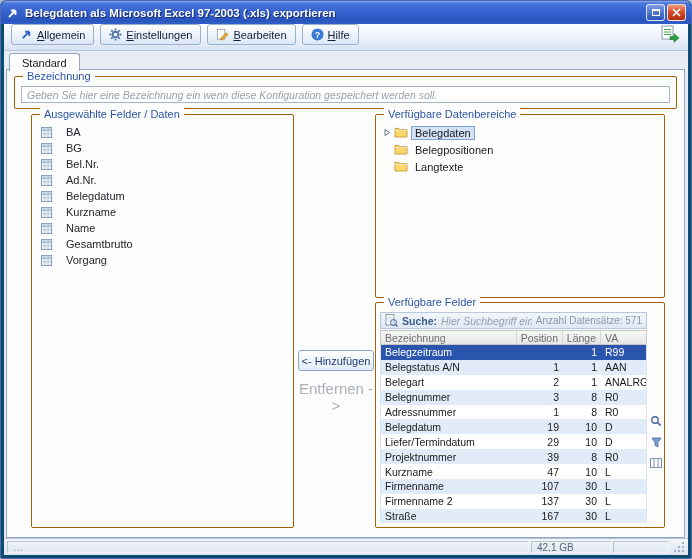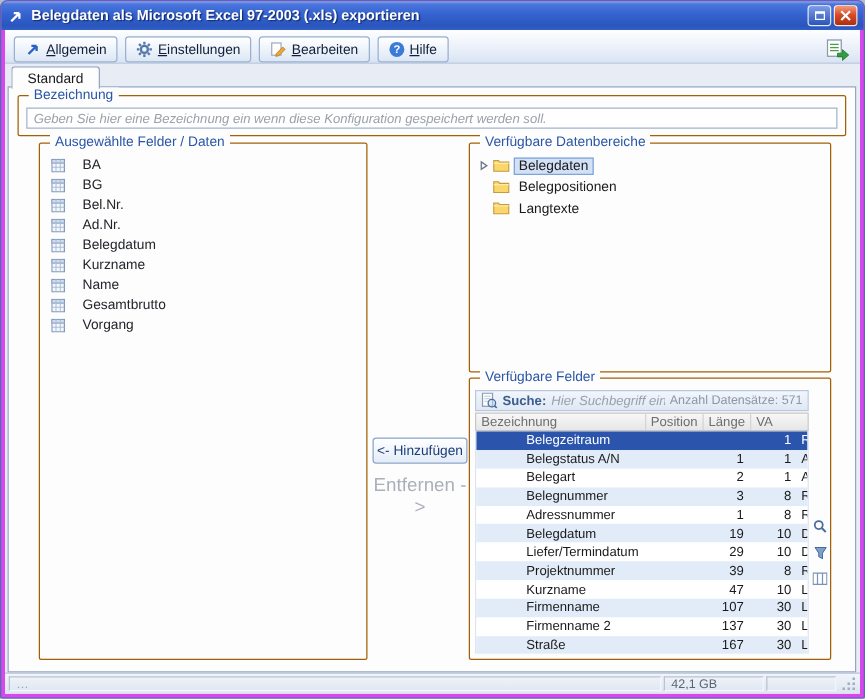--- a/index.html
+++ b/index.html
@@ -1,19 +1,19 @@
 <!DOCTYPE html>
 <html><head>
 <meta charset="utf-8">
 <style>
   * { box-sizing: border-box; margin: 0; padding: 0; }
   html,body { width:692px; height:559px; }
   body { font-family:"Liberation Sans", sans-serif; background:#aebdd6; }
 
-  .window{ position:relative; width:692px; height:559px; background:#d946ef;
+  .window{ position:relative; width:692px; height:559px; background:#0c4a6e;
            border:1px solid #4f6cae; border-radius:6px 6px 2px 2px; overflow:hidden;
            font-size:11px; color:#1a1a1a; }
 
   
   .titlebar{ position:absolute; top:0; left:0; right:0; height:23px; display:flex; align-items:center;
              padding:0 5px; border-radius:5px 5px 0 0;
              background:linear-gradient(180deg,#8aa9ef 0%,#4a75dd 10%,#3563cf 45%,#2a55bd 85%,#3160c8 100%); }
   .win-icon{ width:15px; height:15px; margin-right:4px; display:flex; align-items:center; }
   .title-text{ color:#fff; font-weight:bold; font-size:11.5px; flex:1; white-space:nowrap; overflow:hidden;
                text-shadow:1px 1px 1px rgba(10,30,90,.85); }
@@ -21,21 +21,21 @@
   .tb-btn{ width:19px; height:17px; border:1px solid rgba(255,255,255,.8); border-radius:3px;
            display:flex; align-items:center; justify-content:center; }
   .tb-btn.max{ background:linear-gradient(180deg,#7d9ce6,#2a55b8); }
   .tb-btn.close{ background:linear-gradient(180deg,#f49a7a,#d84c28 45%,#ab2f10); }
   .max-glyph{ width:8px; height:7px; border:1px solid #fff; border-top-width:2px; }
 
   
   .winbody{ position:absolute; top:23px; left:3px; right:3px; bottom:3px; background:#e7ecf5; }
 
   
-  .toolbar{ position:absolute; top:0; left:0; right:0; height:27px; display:flex; align-items:flex-end;
+  .toolbar{ position:absolute; top:0; left:0; right:0; height:27px; display:flex; align-items:flex-start;
             padding:0 7px; border-bottom:1px solid #b9c7dd;
             background:linear-gradient(180deg,#fdfeff,#e6edf8 70%,#d8e3f3); }
   .toolbar-buttons{ display:flex; gap:6px; align-items:center; flex:1; }
   .tbtn{ display:flex; align-items:center; gap:4px; height:21px; padding:0 8px; cursor:default;
          border:1px solid #9ab0cf; border-radius:3px;
          background:linear-gradient(180deg,#ffffff,#ecf2fa 55%,#dce7f5); }
   .tbtn-icon{ display:flex; width:13px; height:13px; align-items:center; }
   .tbtn-label{ font-size:11px; color:#101f3a; white-space:nowrap; }
   .tbtn-label u{ text-decoration:underline; }
   .excel-btn{ width:22px; height:20px; display:flex; align-items:center; justify-content:center; }
@@ -94,21 +94,21 @@
                overflow:hidden; white-space:nowrap; }
   .h-bez{ width:136px; } .h-pos{ width:46px; justify-content:flex-end; }
   .h-len{ width:38px; justify-content:flex-end; } .h-va{ flex:1; border-right:none !important; }
 
   .tbody{ position:absolute; left:4px; top:42px; right:17px; bottom:4px; overflow:hidden;
           border-left:1px solid #dbe4ef; border-right:1px solid #dbe4ef; }
   .trow{ display:flex; height:14.9px; font-size:10.5px; background:#fff; }
   .trow.alt{ background:#e2ecf9; }
   .trow.sel{ background:#2b55ad; color:#fff; }
   .cell{ display:flex; align-items:center; padding:0 4px; overflow:hidden; white-space:nowrap; }
-  .c-bez{ width:136px;margin-left:36px; } .c-pos{ width:46px; justify-content:flex-end; }
+  .c-bez{ width:136px; } .c-pos{ width:46px; justify-content:flex-end; }
   .c-len{ width:38px; justify-content:flex-end; } .c-va{ flex:1; }
 
   .side-tools{ position:absolute; right:1px; top:42px; width:14px; bottom:4px; display:flex;
                flex-direction:column; align-items:center; gap:9px; padding-top:70px; }
   .side-tool{ width:12px; height:12px; display:flex; align-items:center; justify-content:center; }
 
   
   .statusbar{ position:absolute; left:0; right:0; bottom:0; height:17px; display:flex; gap:2px;
               align-items:stretch; padding:2px 3px; font-size:10px; color:#9aa4b2;
               background:linear-gradient(180deg,#f2f5fa,#dde5f0); border-top:1px solid #b6c3d6; }

